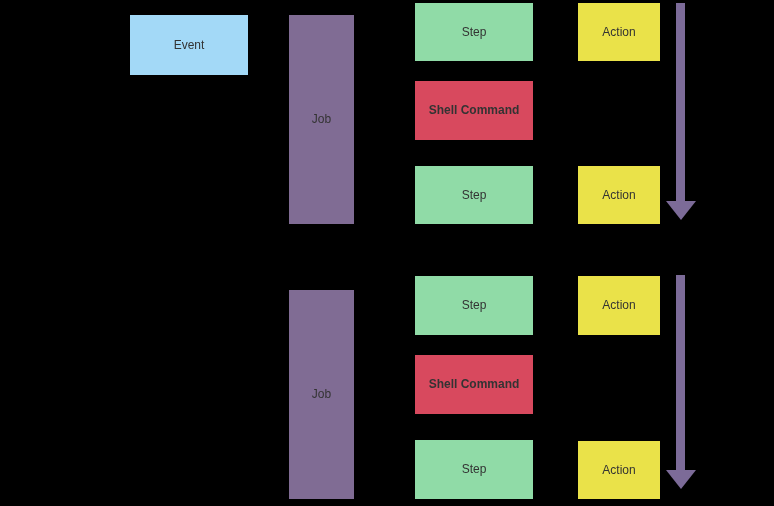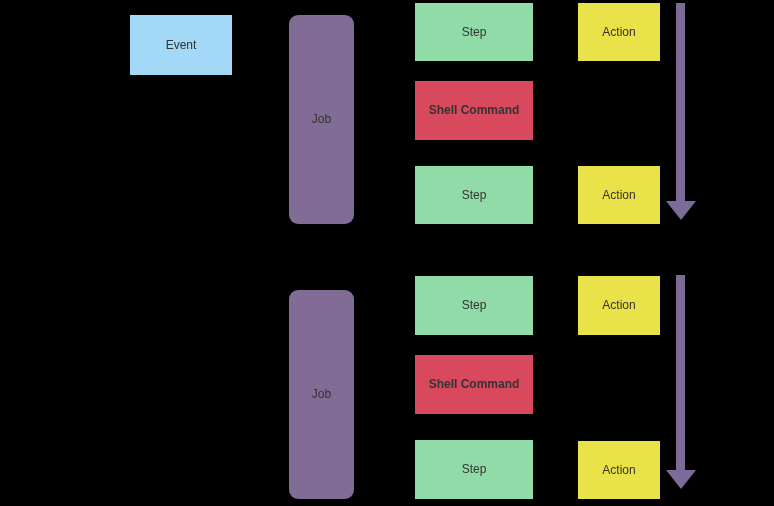--- a/index.html
+++ b/index.html
@@ -19,27 +19,27 @@
     position: absolute;
     display: flex;
     align-items: center;
     justify-content: center;
     font-size: 12px;
     color: var(--text, #333);
     text-align: left;
     line-height: 1.2;
   }
   .event-box  { background: var(--event); }
-  .job-box    { background: var(--job); border-radius: 9px; }
+  .job-box    { background: var(--job); }
   .step-box   { background: var(--step); }
   .shell-box  { background: var(--shell-command); font-weight: bold; }
   .action-box { background: var(--action); }
 
   
-  .event1  { left: 130px; top: 15px;  width: 102px; height: 60px; }
+  .event1  { left: 130px; top: 15px;  width: 118px; height: 60px; }
   .job1    { left: 289px; top: 15px;  width: 65px;  height: 209px; }
   .job2    { left: 289px; top: 290px; width: 65px;  height: 209px; }
   .step1   { left: 415px; top: 3px;   width: 118px; height: 58px; }
   .shell1  { left: 415px; top: 81px;  width: 118px; height: 59px; }
   .step2   { left: 415px; top: 166px; width: 118px; height: 58px; }
   .step3   { left: 415px; top: 276px; width: 118px; height: 59px; }
   .shell2  { left: 415px; top: 355px; width: 118px; height: 59px; }
   .step4   { left: 415px; top: 440px; width: 118px; height: 59px; }
   .action1 { left: 578px; top: 3px;   width: 82px;  height: 58px; }
   .action2 { left: 578px; top: 166px; width: 82px;  height: 58px; }

